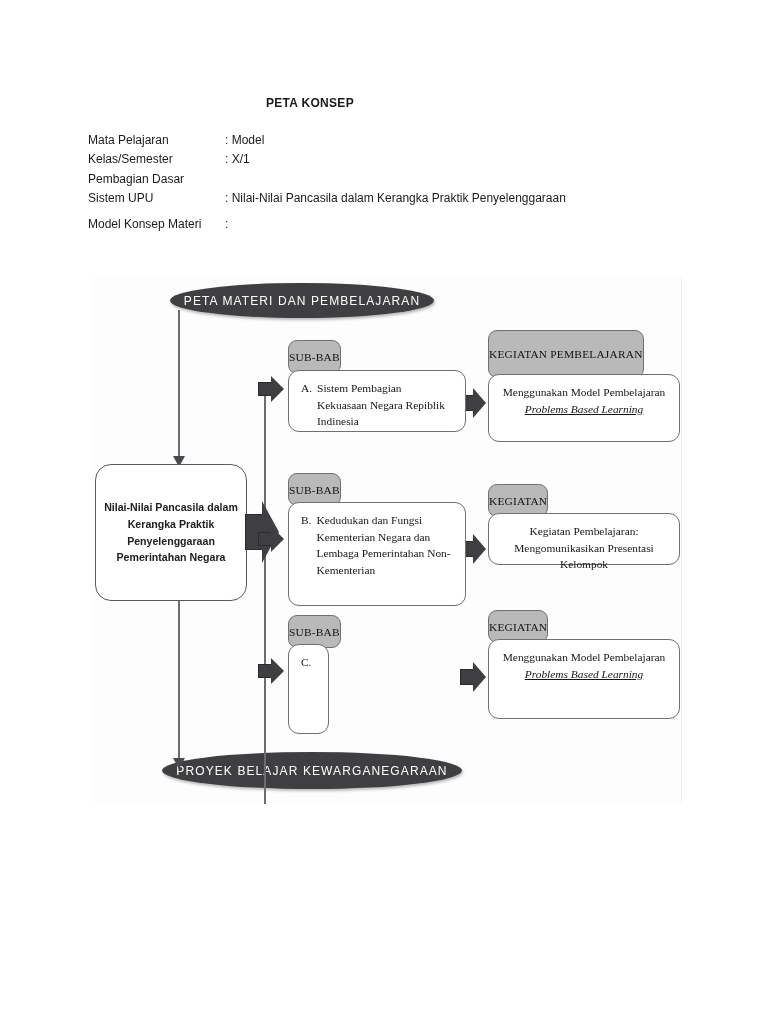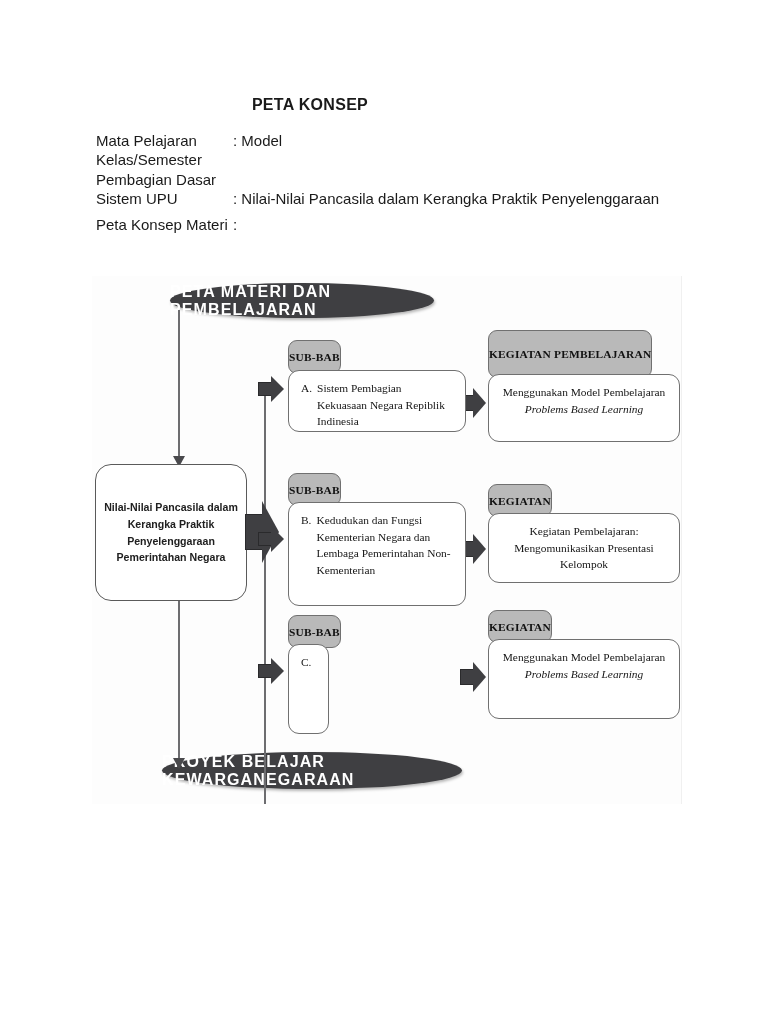--- a/index.html
+++ b/index.html
@@ -16,31 +16,31 @@
     overflow: hidden;
   }
 
   
   .page-title {
     position: absolute;
     top: 96px;
     left: 0;
     width: 620px;
     text-align: center;
-    font-size: 16px;
+    font-size: 12px;
     font-weight: bold;
     letter-spacing: 0.3px;
   }
 
   .meta {
     position: absolute;
     top: 131px;
-    left: 96px;
+    left: 88px;
     width: 600px;
-    font-size: 15px;
+    font-size: 12px;
     line-height: 19.4px;
   }
   .meta-row {
     display: flex;
     align-items: flex-start;
   }
   .meta-label {
     width: 137px;
     flex: 0 0 137px;
     white-space: nowrap;
@@ -78,22 +78,22 @@
 
   
   .capsule {
     position: absolute;
     background: #3f3f42;
     color: #ffffff;
     border-radius: 50%/50%;
     display: flex;
     align-items: center;
     justify-content: center;
-    font-size: 16px;
-    font-weight: bold;
+    font-size: 12px;
+    font-weight: normal;
     letter-spacing: 1.1px;
     box-shadow: 1px 2px 3px rgba(0,0,0,0.28);
   }
   .capsule-top {
     left: 78px;
     top: 7px;
     width: 264px;
     height: 35px;
   }
   .capsule-bottom {
@@ -202,40 +202,40 @@
     position: absolute;
     background: #b9b9b9;
     border: 1.3px solid #707070;
     border-radius: 9px;
     box-sizing: border-box;
     display: flex;
     align-items: center;
     justify-content: center;
     text-align: center;
     font-family: "Liberation Serif", serif;
-    font-weight: bold;
+    font-weight: normal;
     font-size: 11.4px;
     line-height: 14px;
     color: #111111;
     letter-spacing: 0.2px;
   }
   .card-body {
     position: absolute;
     background: #ffffff;
     border: 1.3px solid #707070;
     border-radius: 11px;
     box-sizing: border-box;
     font-family: "Liberation Serif", serif;
     font-size: 11.4px;
     line-height: 16.6px;
     color: #151515;
     padding: 9px 12px;
   }
   .card-body.center-txt { text-align: center; }
-  .card-body i { font-style: italic; }
+  .card-body i { font-style: italic; text-decoration: underline; }
 
   .lettered {
     display: flex;
   }
   .lettered .ltr {
     flex: 0 0 auto;
     padding-right: 5px;
   }
 
   
@@ -245,21 +245,21 @@
   
   .g1 .card-head { top: 64px;  height: 34px; }
   .g1 .card-body { top: 94px;  height: 62px; }
   .g1k .card-head { top: 54px; height: 48px; }
   .g1k .card-body { top: 98px; height: 68px; }
 
   
   .g2 .card-head { top: 197px; height: 33px; }
   .g2 .card-body { top: 226px; height: 104px; }
   .g2k .card-head { top: 208px; height: 33px; }
-  .g2k .card-body { top: 237px; height: 70px; }
+  .g2k .card-body { top: 237px; height: 52px; }
 
   
   .g3 .card-head { top: 339px; height: 33px; }
   .g3 .card-body { top: 368px; height: 90px; }
   .g3k .card-head { top: 334px; height: 33px; }
   .g3k .card-body { top: 363px; height: 80px; }
 </style>
 </head>
 <body>
 
@@ -267,33 +267,34 @@
 
 <div class="meta">
 
   <div class="meta-row">
     <span class="meta-label">Mata Pelajaran</span>
     <span class="meta-value">:&nbsp;<span>Model</span></span>
   </div>
 
   <div class="meta-row">
     <span class="meta-label">Kelas/Semester</span>
+    <span class="meta-value">:&nbsp;<span>X/1</span></span>
   </div>
 
   <div class="meta-row">
     <span class="meta-label">Pembagian Dasar</span>
   </div>
 
   <div class="meta-row">
     <span class="meta-label">Sistem UPU</span>
     <span class="meta-value">:&nbsp;<span>Nilai-Nilai Pancasila dalam Kerangka Praktik Penyelenggaraan</span></span>
   </div>
 
   <div class="meta-row" style="margin-top:6px">
-    <span class="meta-label">Peta Konsep Materi</span>
+    <span class="meta-label">Model Konsep Materi</span>
     <span class="meta-value">:&nbsp;<span></span></span>
   </div>
 
 </div>
 
 <div class="diagram">
 
   <div class="capsule capsule-top">PETA MATERI DAN PEMBELAJARAN</div>
   <div class="capsule capsule-bottom">PROYEK BELAJAR KEWARGANEGARAAN</div>
 

